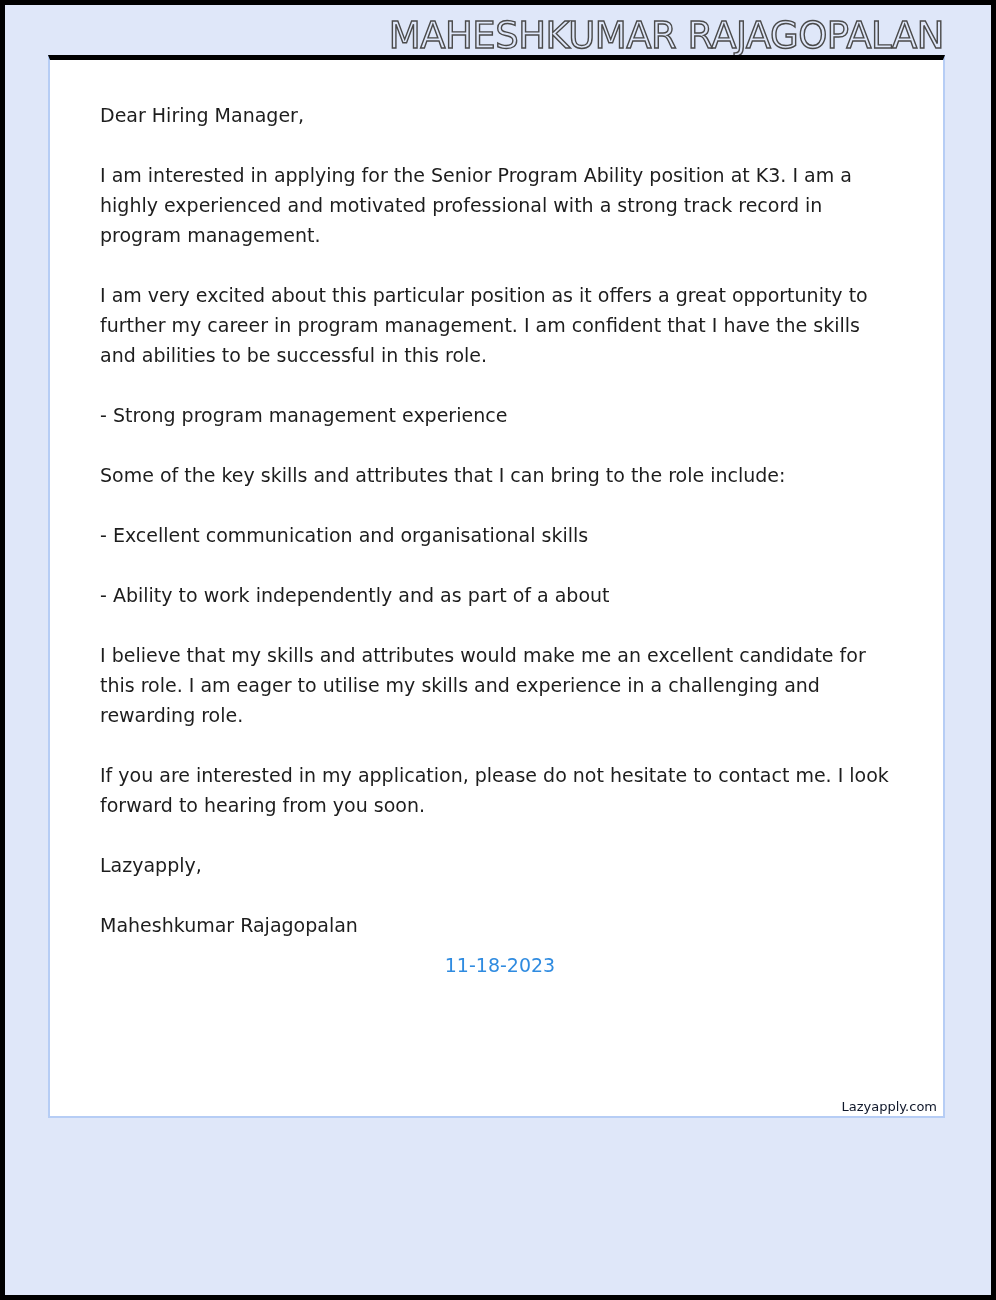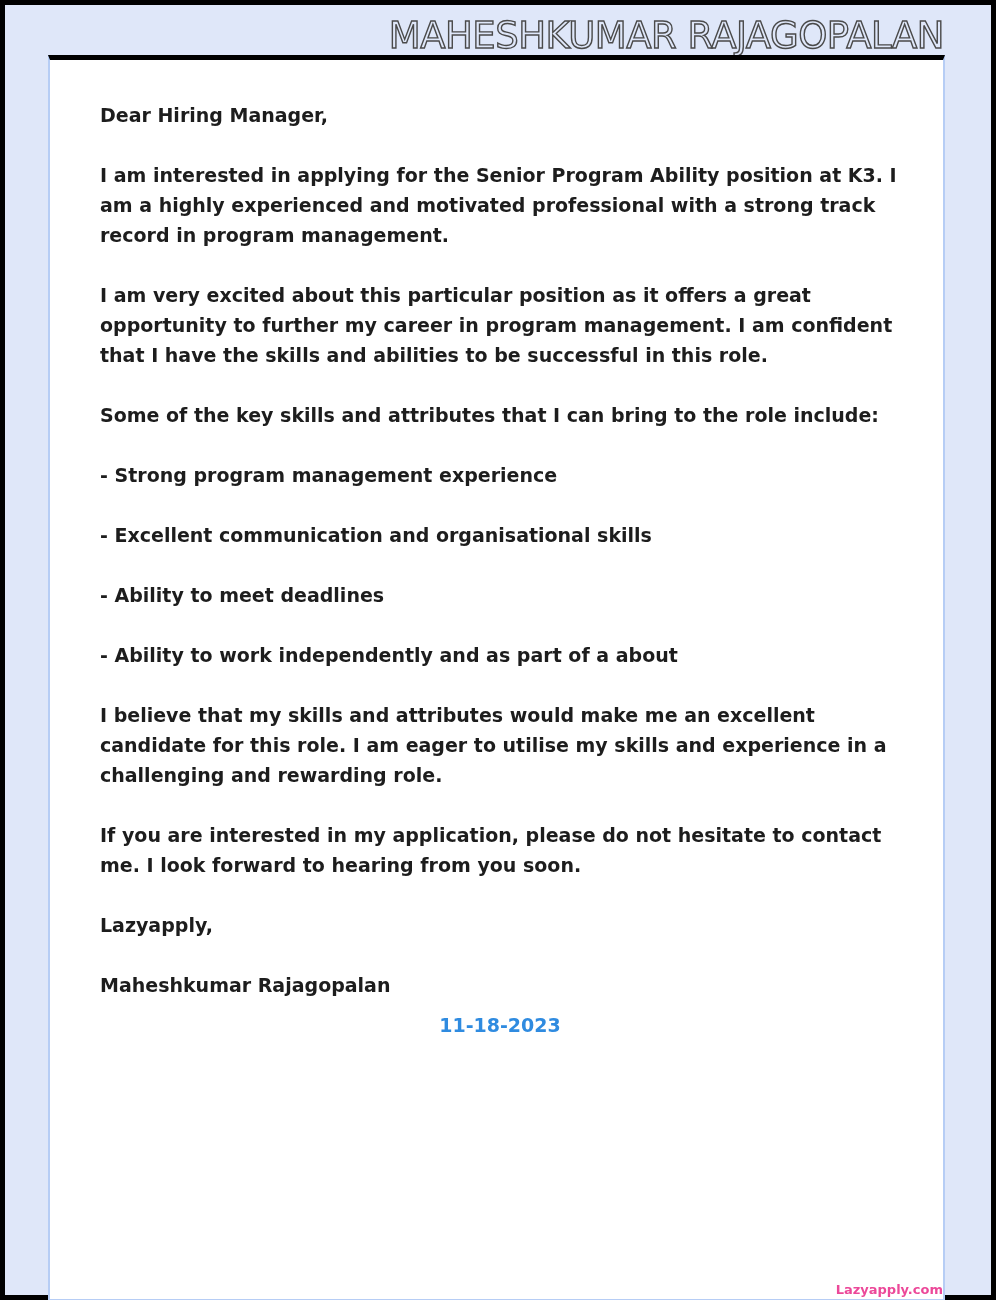--- a/index.html
+++ b/index.html
@@ -23,68 +23,66 @@
       font-size: 37px;
       letter-spacing: -0.5px;
       color: #dfe7f9;
       -webkit-text-stroke: 1.4px #4a4a4a;
       line-height: 44px;
       white-space: nowrap;
     }
     .card {
       position: absolute;
       left: 48px; top: 55px;
-      width: 897px; height: 1246px;
+      width: 897px; height: 1063px;
       background: #fff;
       border-top: 5px solid #000;
       border-left: 2px solid #b6cdf5;
       border-right: 2px solid #b6cdf5;
       border-bottom: 2px solid #b6cdf5;
       box-sizing: border-box;
-      font-weight: bold;
     }
     .letter {
       position: absolute;
       left: 50px; top: 40px;
       width: 800px;
       font-size: 19px;
       line-height: 30px;
       color: #1d1d1d;
     }
     .letter p { margin: 0 0 30px 0; }
     .letter p.sig { margin-bottom: 10px; }
     .date {
       color: #2f8be0;
       margin: 0;
       text-align: center;
     }
     .footer-brand {
       position: absolute;
-      right: 0; bottom: 0px;
+      right: 6px; bottom: 0px;
       font-size: 13px;
-      color: #ec4899;
+      color: #0f172a;
       line-height: 18px;
     }
   </style>
 </head>
 <body>
 
 <div class="page-bg"></div>
 
 <div class="header-name">MAHESHKUMAR RAJAGOPALAN</div>
 
 <div class="card">
   <div class="letter">
     <p>Dear Hiring Manager,</p>
     <p>I am interested in applying for the Senior Program Ability position at K3. I am a highly experienced and motivated professional with a strong track record in program management.</p>
     <p>I am very excited about this particular position as it offers a great opportunity to further my career in program management. I am confident that I have the skills and abilities to be successful in this role.</p>
+    <p>- Strong program management experience</p>
     <p>Some of the key skills and attributes that I can bring to the role include:</p>
-    <p>- Strong program management experience</p>
     <p>- Excellent communication and organisational skills</p>
-    <p>- Ability to meet deadlines</p>
     <p>- Ability to work independently and as part of a about</p>
     <p>I believe that my skills and attributes would make me an excellent candidate for this role. I am eager to utilise my skills and experience in a challenging and rewarding role.</p>
     <p>If you are interested in my application, please do not hesitate to contact me. I look forward to hearing from you soon.</p>
     <p>Lazyapply,</p>
     <p class="sig">Maheshkumar Rajagopalan</p>
     <p class="date">11-18-2023</p>
   </div>
   <div class="footer-brand">Lazyapply.com</div>
 </div>
 

